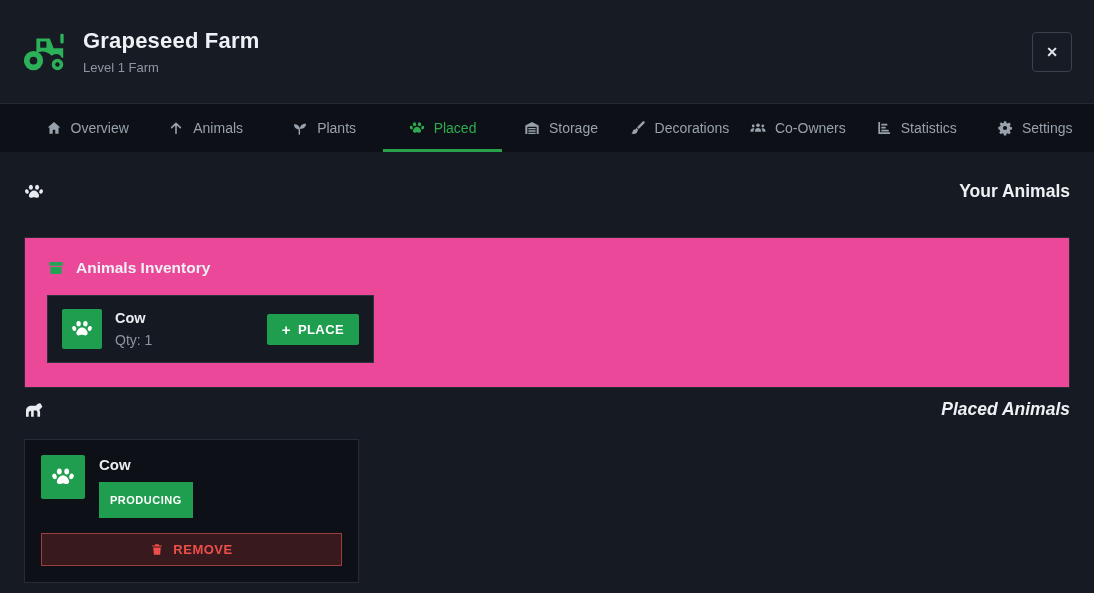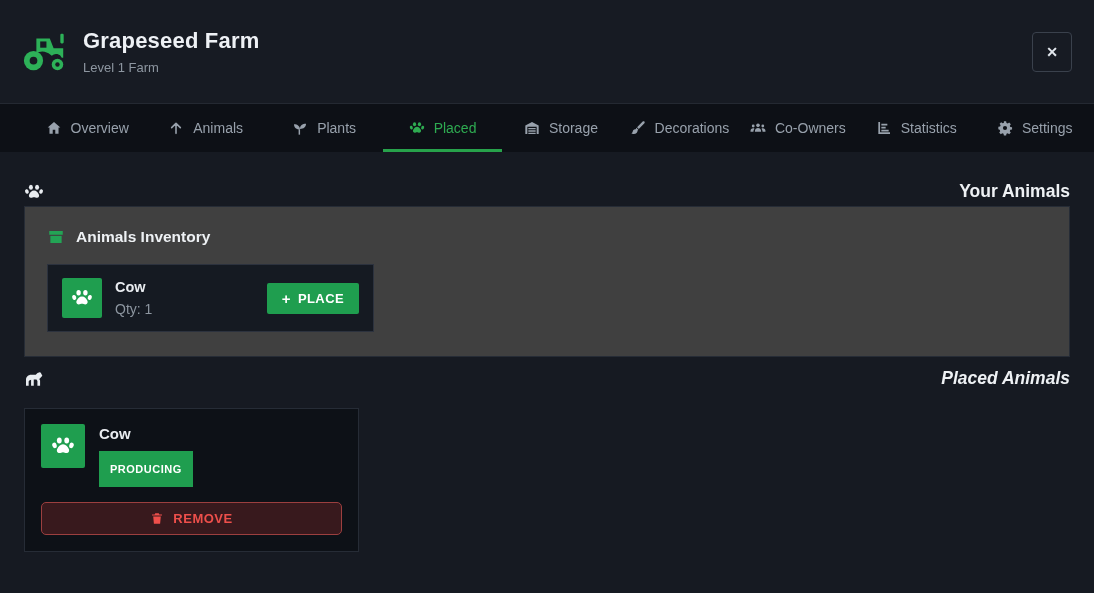--- a/index.html
+++ b/index.html
@@ -46,21 +46,21 @@
   .content { padding:0 24px; }
   .section-title {
     display:flex; align-items:center; gap:12px;
     font-size:17.5px; font-weight:bold; color:#eef1f4;justify-content:space-between;
   }
   .section-title .icon { width:20px; height:20px; color:#e8ecf0; }
   .st-animals { margin-top:29px; }
   .st-placed  { margin-top:11px;font-style:italic; }
 
   .panel {
-    margin-top:4px; background:#404040; border:1px solid #262c36;
+    margin-top:35px; background:#ec4899; border:1px solid #262c36;
     padding:21px 22px 24px;
   }
   .panel-title {
     display:flex; align-items:center; gap:11px;
     font-size:15.5px; font-weight:bold; color:#eef1f4;
   }
   .panel-title .icon { width:18px; height:18px; color:#23a455; }
 
   .inv-card {
     margin-top:18px; width:327px;
@@ -94,21 +94,21 @@
   .placed-info { margin-left:14px; }
   .placed-name { font-size:15px; font-weight:bold; color:#e9ecf0; margin-top:1px; }
   .status-badge {
     display:inline-block; margin-top:9px;
     background:#1f9e4f; color:#fff;
     font-size:11px; font-weight:bold; letter-spacing:.5px;
     padding:12px 11px;
   }
   .remove-btn {
     margin-top:15px; width:100%; height:33px;
-    background:#38191d; border:1px solid #9c3f3f; border-radius:5px;
+    background:#38191d; border:1px solid #9c3f3f; border-radius:0;
     color:#ee4f4b; font-size:13px; font-weight:bold; letter-spacing:.5px;
     display:flex; align-items:center; justify-content:center; gap:9px; cursor:pointer;
     font-family:"Liberation Sans", sans-serif;
   }
   .remove-btn .icon { width:14px; height:15px; color:#ee4f4b; }
   .defs { position:absolute; width:0; height:0; overflow:hidden; }
 </style>
 </head>
 <body>
 

